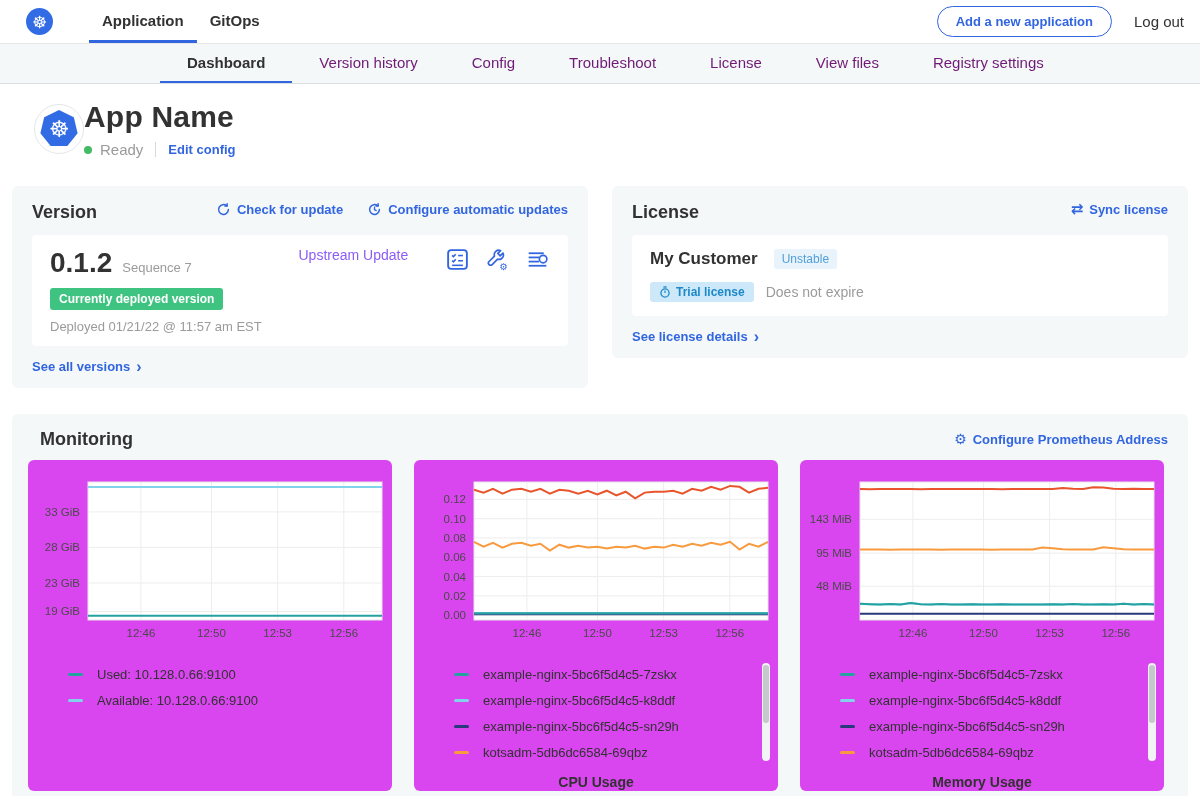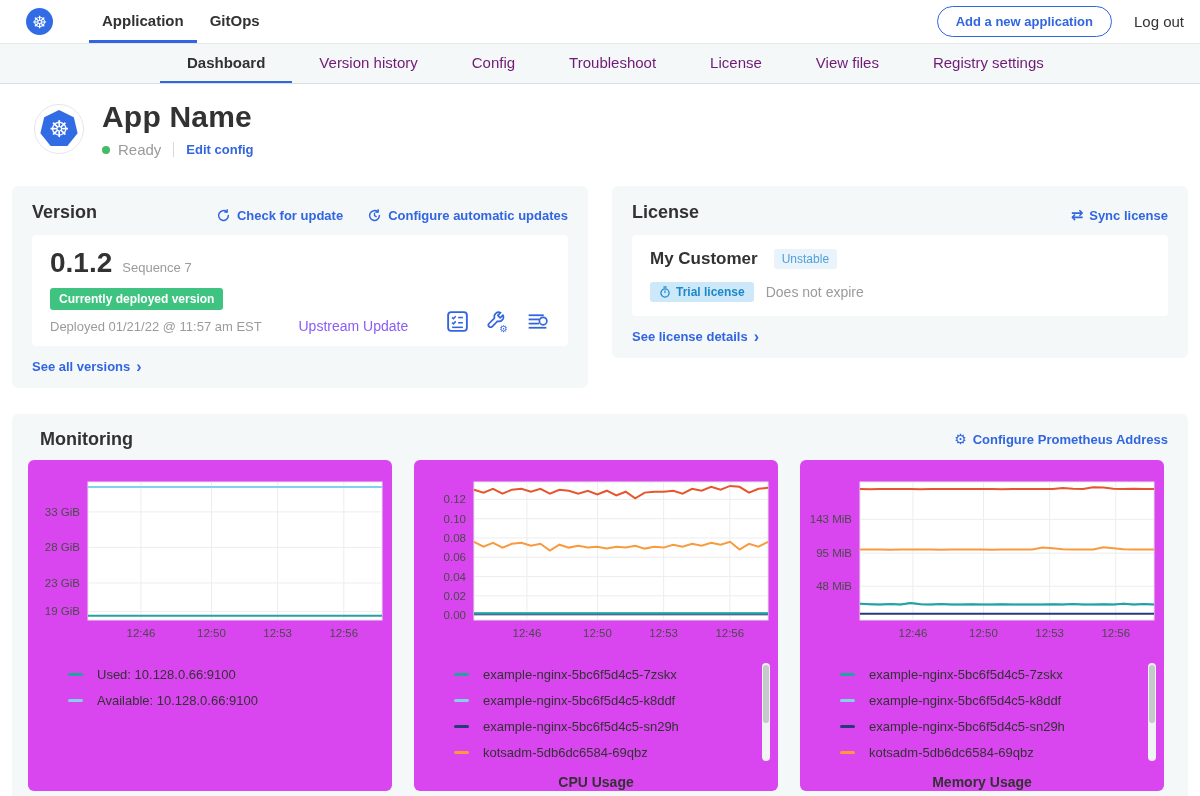--- a/index.html
+++ b/index.html
@@ -25,39 +25,39 @@
     border-bottom:2px solid transparent; cursor:pointer; }
   .sub-tab.active { color:#323232; font-weight:bold; border-bottom-color:#3265e0; }
 
   
   .app-header { display:flex; align-items:center; padding:16px 0 16px 34px; }
   .app-icon { width:50px; height:50px; border-radius:50%; background:#fff; border:1px solid #e3e7ea;
     display:flex; align-items:center; justify-content:center; }
   .heptagon { width:38px; height:38px; background:#326ce5;
     clip-path:polygon(50% 0%, 89% 19%, 99% 61%, 72% 95%, 28% 95%, 1% 61%, 11% 19%);
     display:flex; align-items:center; justify-content:center; color:#fff; font-size:23px; font-family:"DejaVu Sans",sans-serif; }
-  .app-meta { margin-left:18px; }
+  .app-meta { }
   .app-title { font-size:30px; font-weight:bold; color:#323232; letter-spacing:0.2px; }
   .app-status-row { display:flex; align-items:center; margin-top:7px; gap:8px; }
   .dot { width:8px; height:8px; border-radius:50%; background:#44bb66; }
   .status-text { font-size:15px; color:#9b9b9b; }
   .vdiv { width:1px; height:15px; background:#d9d9d9; margin:0 4px; }
   .blue-link { color:#3265e0; font-size:13px; font-weight:bold; cursor:pointer; text-decoration:none; display:inline-flex; align-items:center; gap:6px; }
 
   
   .cards-row { display:flex; gap:24px; padding:0 12px; margin-top:12px; align-items:flex-start; }
   .panel { background:#f4f8f9; border-radius:6px; padding:16px 20px 14px; }
   .panel-version { flex:0 0 576px; }
   .panel-license { flex:1; }
-  .panel-head { display:flex; align-items:flex-end; }
+  .panel-head { display:flex; align-items:flex-start; }
   .panel-title { font-size:18px; font-weight:bold; color:#323232; }
   .panel-head .links { margin-left:auto; display:flex; gap:24px; }
   .white-card { background:#fff; border-radius:4px; margin-top:12px; padding:12px 18px; }
 
-  .version-inner { display:flex; align-items:flex-end; justify-content:space-between; min-height:108px; }
+  .version-inner { display:flex; align-items:flex-start; justify-content:space-between; min-height:108px; }
   .ver-line { display:flex; align-items:baseline; gap:10px; }
   .ver-num { font-size:28px; font-weight:bold; color:#323232; }
   .ver-seq { font-size:13px; color:#9b9b9b; }
   .green-badge { display:inline-block; margin-top:9px; background:#3fc380; color:#fff; font-size:12px; font-weight:bold;
     padding:4px 9px; border-radius:3px; }
   .deployed-at { margin-top:9px; font-size:13px; color:#9b9b9b; }
   .upstream { font-size:14px; font-weight:normal; color:#8b5cf6; }
   .icon-row { display:flex; gap:15px; align-items:center; }
   .icon-btn { background:none; border:none; cursor:pointer; padding:0; line-height:0; }
   .see-link { margin-top:13px; font-size:13px; }

